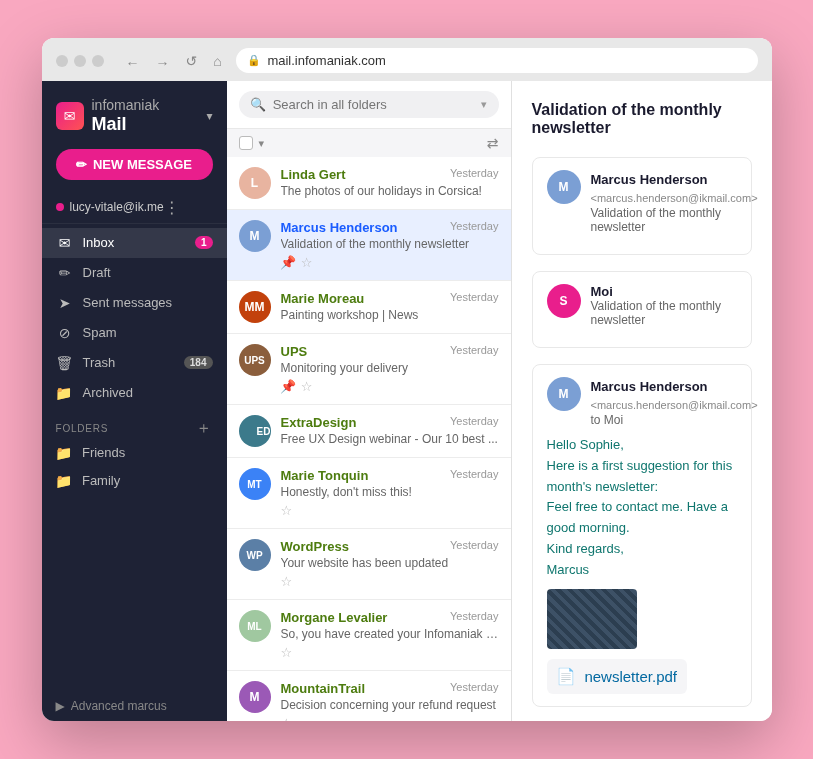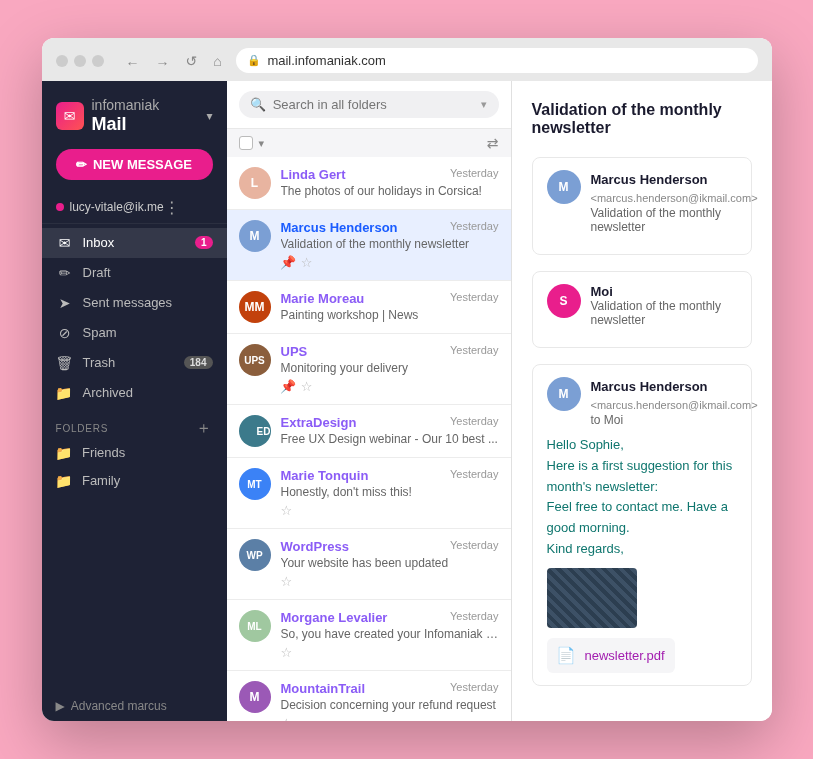--- a/index.html
+++ b/index.html
@@ -265,21 +265,21 @@
     .email-body { flex: 1; min-width: 0; }
     .email-top {
       display: flex;
       justify-content: space-between;
       align-items: flex-start;
       margin-bottom: 2px;
     }
     .email-sender {
       font-size: 13px;
       font-weight: 600;
-      color: #8b5cf6;
+      color: #4d7c0f;
     }
     .email-time {
       font-size: 11px;
       color: #999;
       flex-shrink: 0;
     }
     .email-subject {
       font-size: 12px;
       color: #666;
       white-space: nowrap;
@@ -343,21 +343,21 @@
       display: flex;
       align-items: center;
       gap: 8px;
       padding: 8px 10px;
       background: #f5f5f7;
       border-radius: 6px;
       margin-top: 10px;
       width: fit-content;
     }
     .attachment-icon { color: #e91e8c; font-size: 16px; }
-    .attachment-name { font-size: 13px; color: #a21caf; }
+    .attachment-name { font-size: 15px; color: #0369a1; }
     .email-image {
       width: 90px; height: 60px;
       background: linear-gradient(135deg, #2c3e50, #4a5568);
       border-radius: 4px;
       margin-top: 8px;
       display: flex;
       align-items: center;
       justify-content: center;
       font-size: 20px;
       overflow: hidden;
@@ -659,20 +659,21 @@
               <span class="thread-sender-email">&lt;marcus.henderson@ikmail.com&gt;</span>
             </div>
             <div class="thread-preview">to Moi</div>
           </div>
         </div>
         <div class="thread-body">
           <p>Hello Sophie,</p>
           <p>Here is a first suggestion for this month's newsletter:</p>
           <p>Feel free to contact me. Have a good morning.</p>
           <p>Kind regards,</p>
+          <p>Marcus</p>
         </div>
 
         <div class="email-image">
           <div class="email-image-inner"></div>
         </div>
 
         <div class="attachment">
           <span class="attachment-icon">📄</span>
           <span class="attachment-name">newsletter.pdf</span>
         </div>

